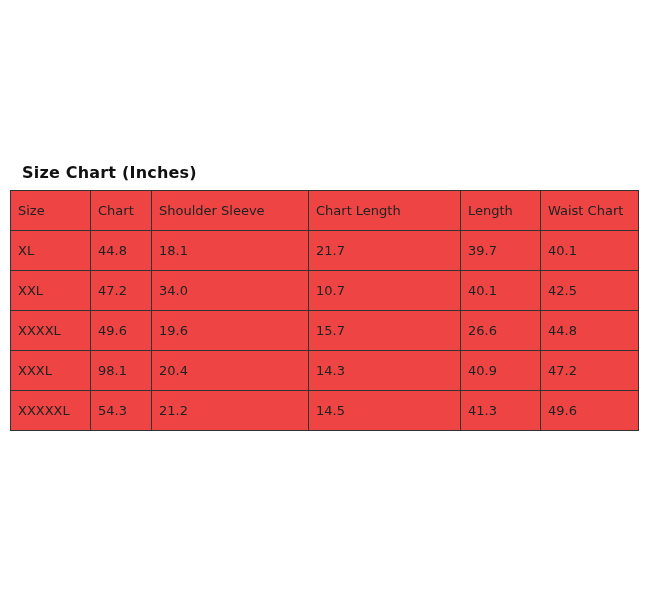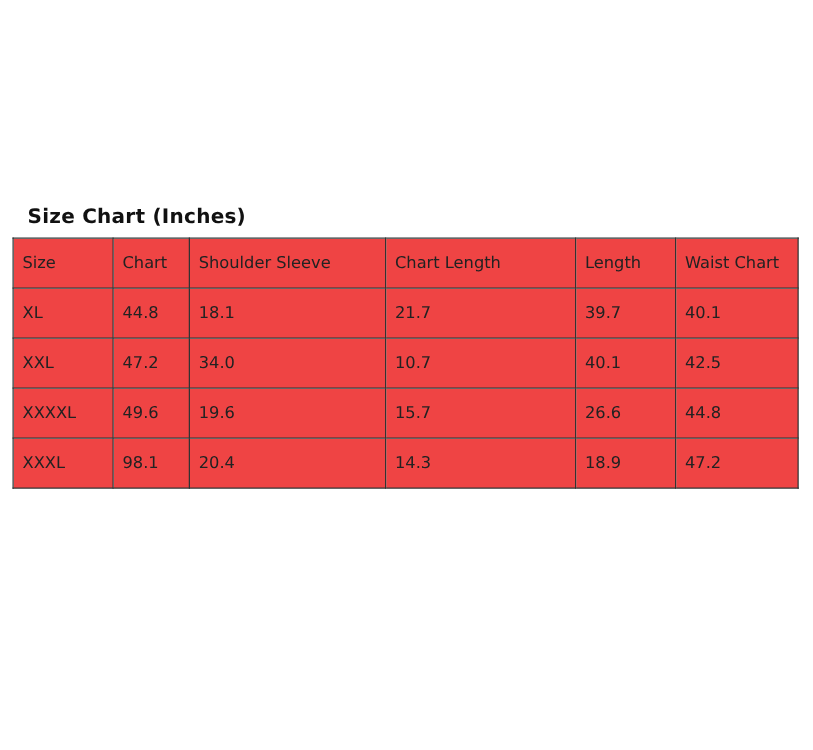--- a/index.html
+++ b/index.html
@@ -103,18 +103,26 @@
           <td>19.6</td>
           <td>15.7</td>
           <td>26.6</td>
           <td>44.8</td>
         </tr>
         <tr>
           <td>XXXL</td>
           <td>98.1</td>
           <td>20.4</td>
           <td>14.3</td>
-          <td>18.9</td>
+          <td>40.9</td>
           <td>47.2</td>
+        </tr>
+        <tr>
+          <td>XXXXXL</td>
+          <td>54.3</td>
+          <td>21.2</td>
+          <td>14.5</td>
+          <td>41.3</td>
+          <td>49.6</td>
         </tr>
       </tbody>
   </table>
 </div>
 
 </body></html>

